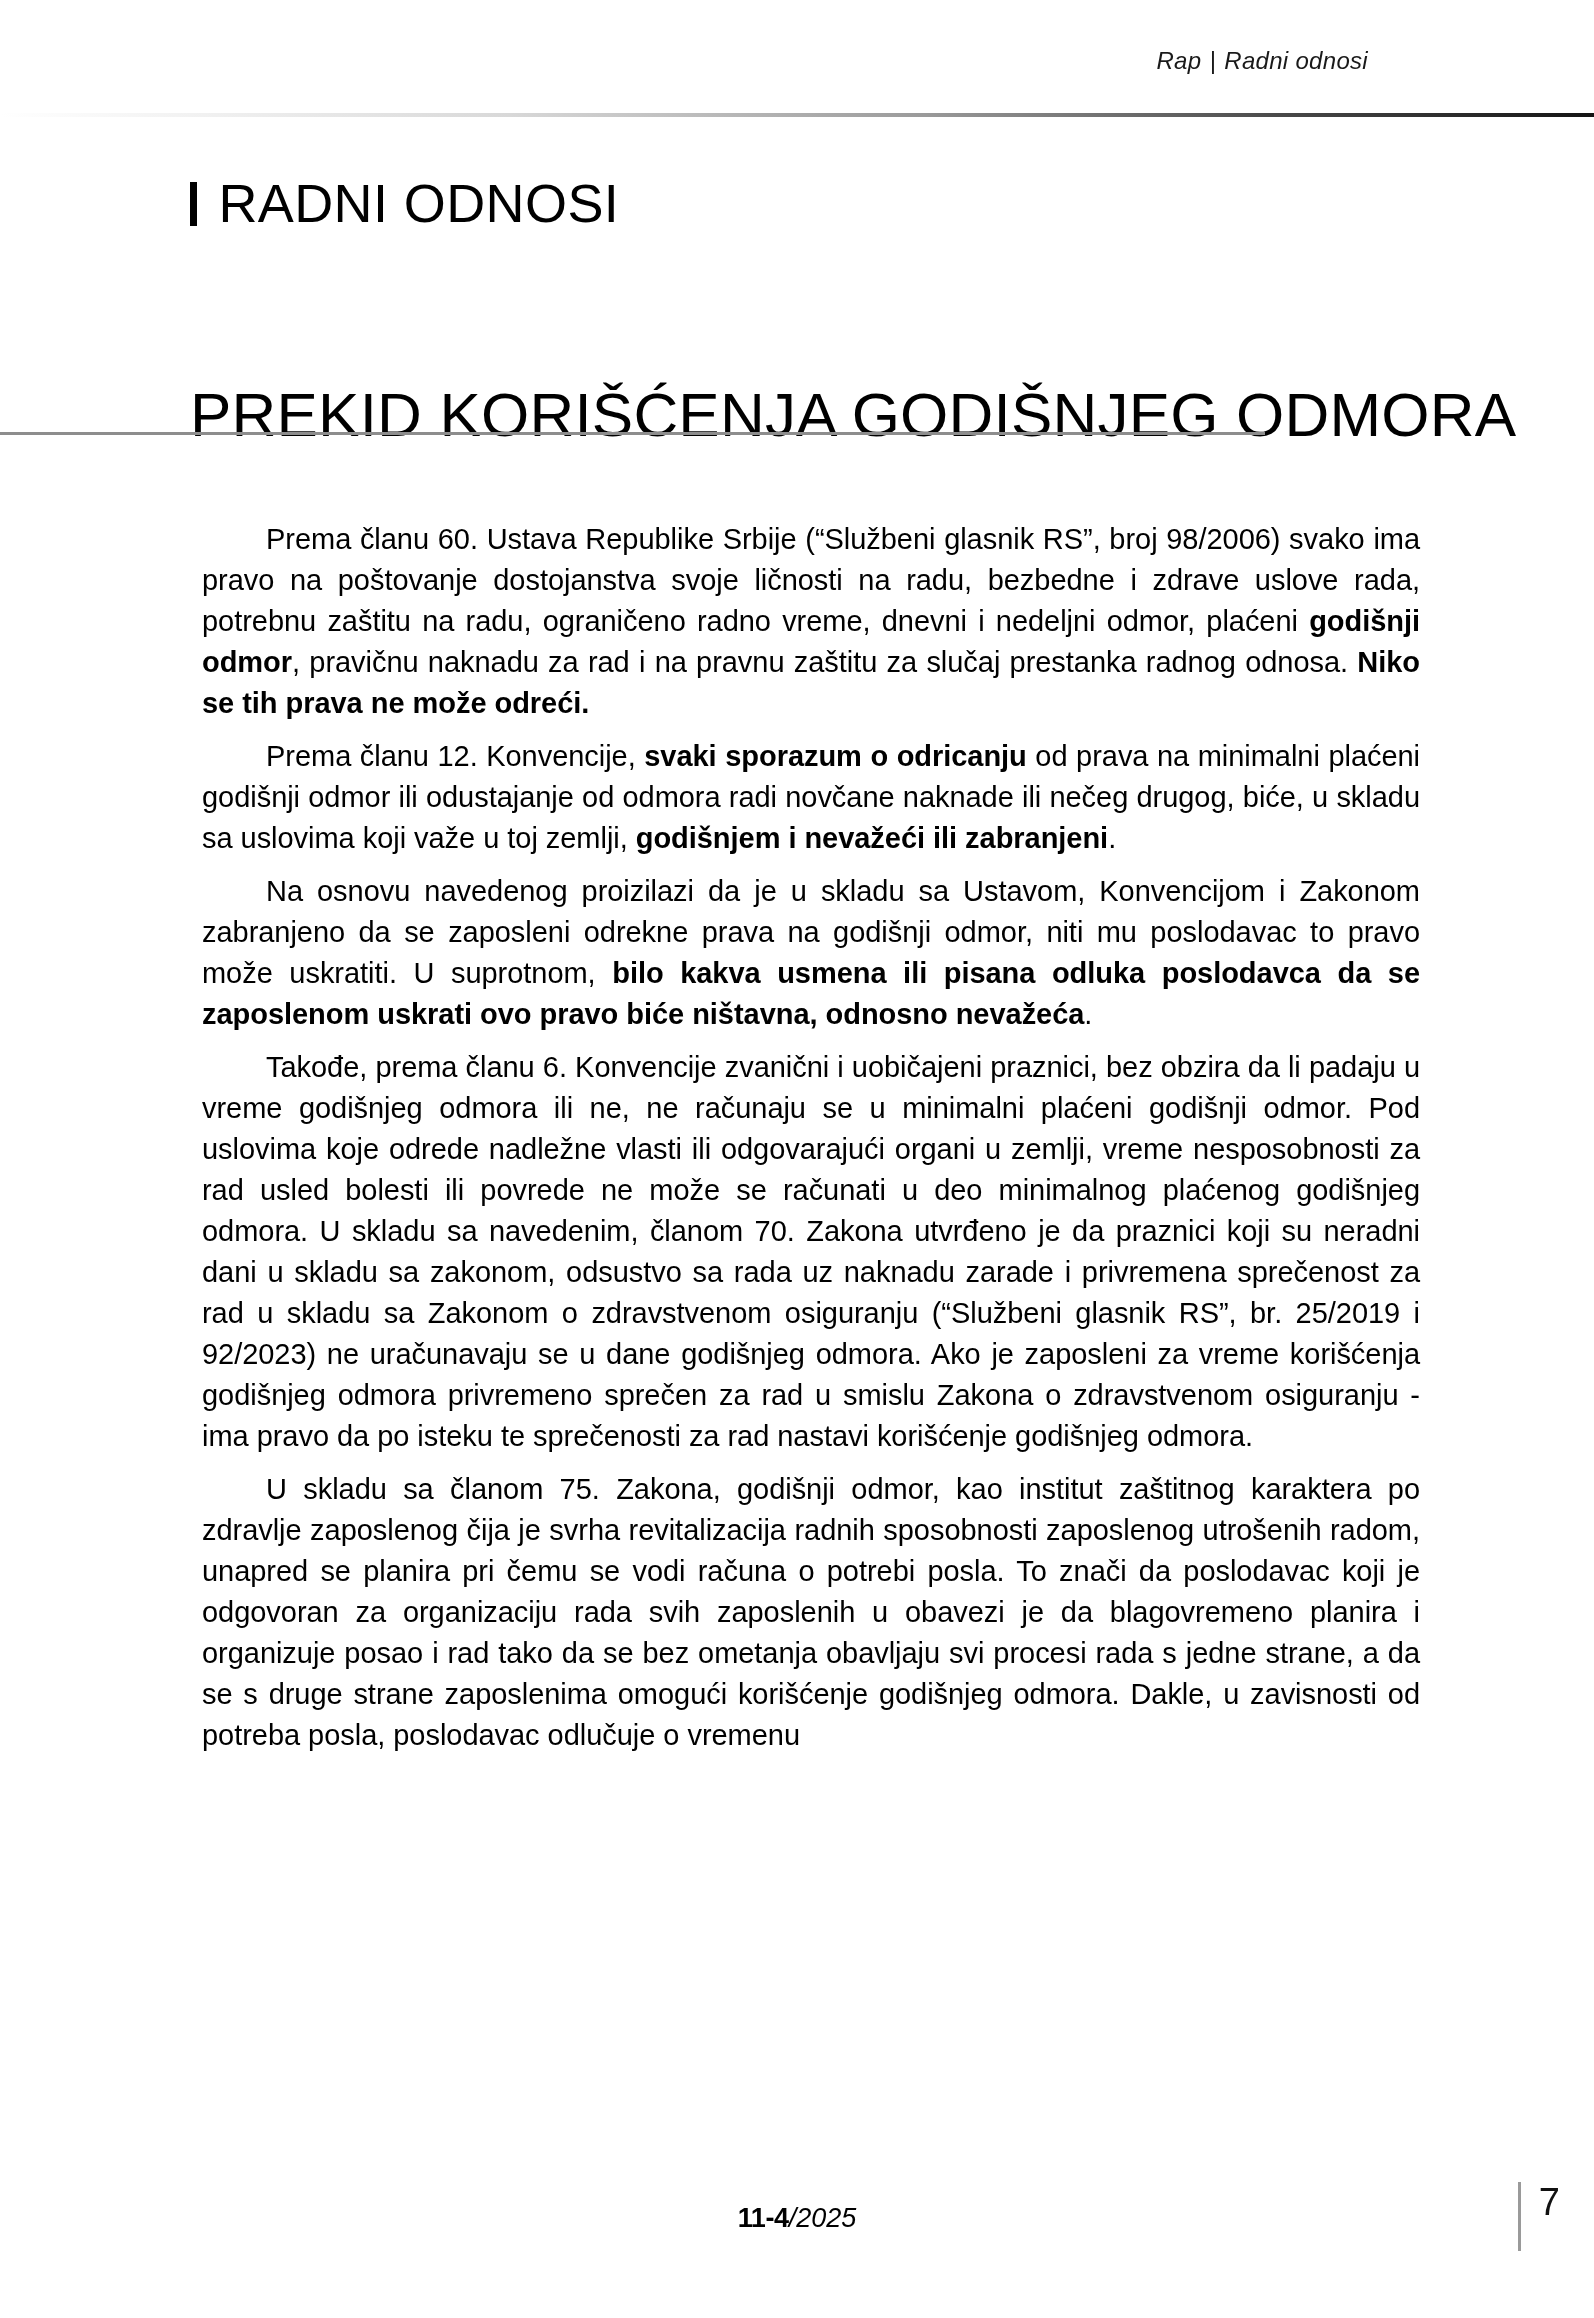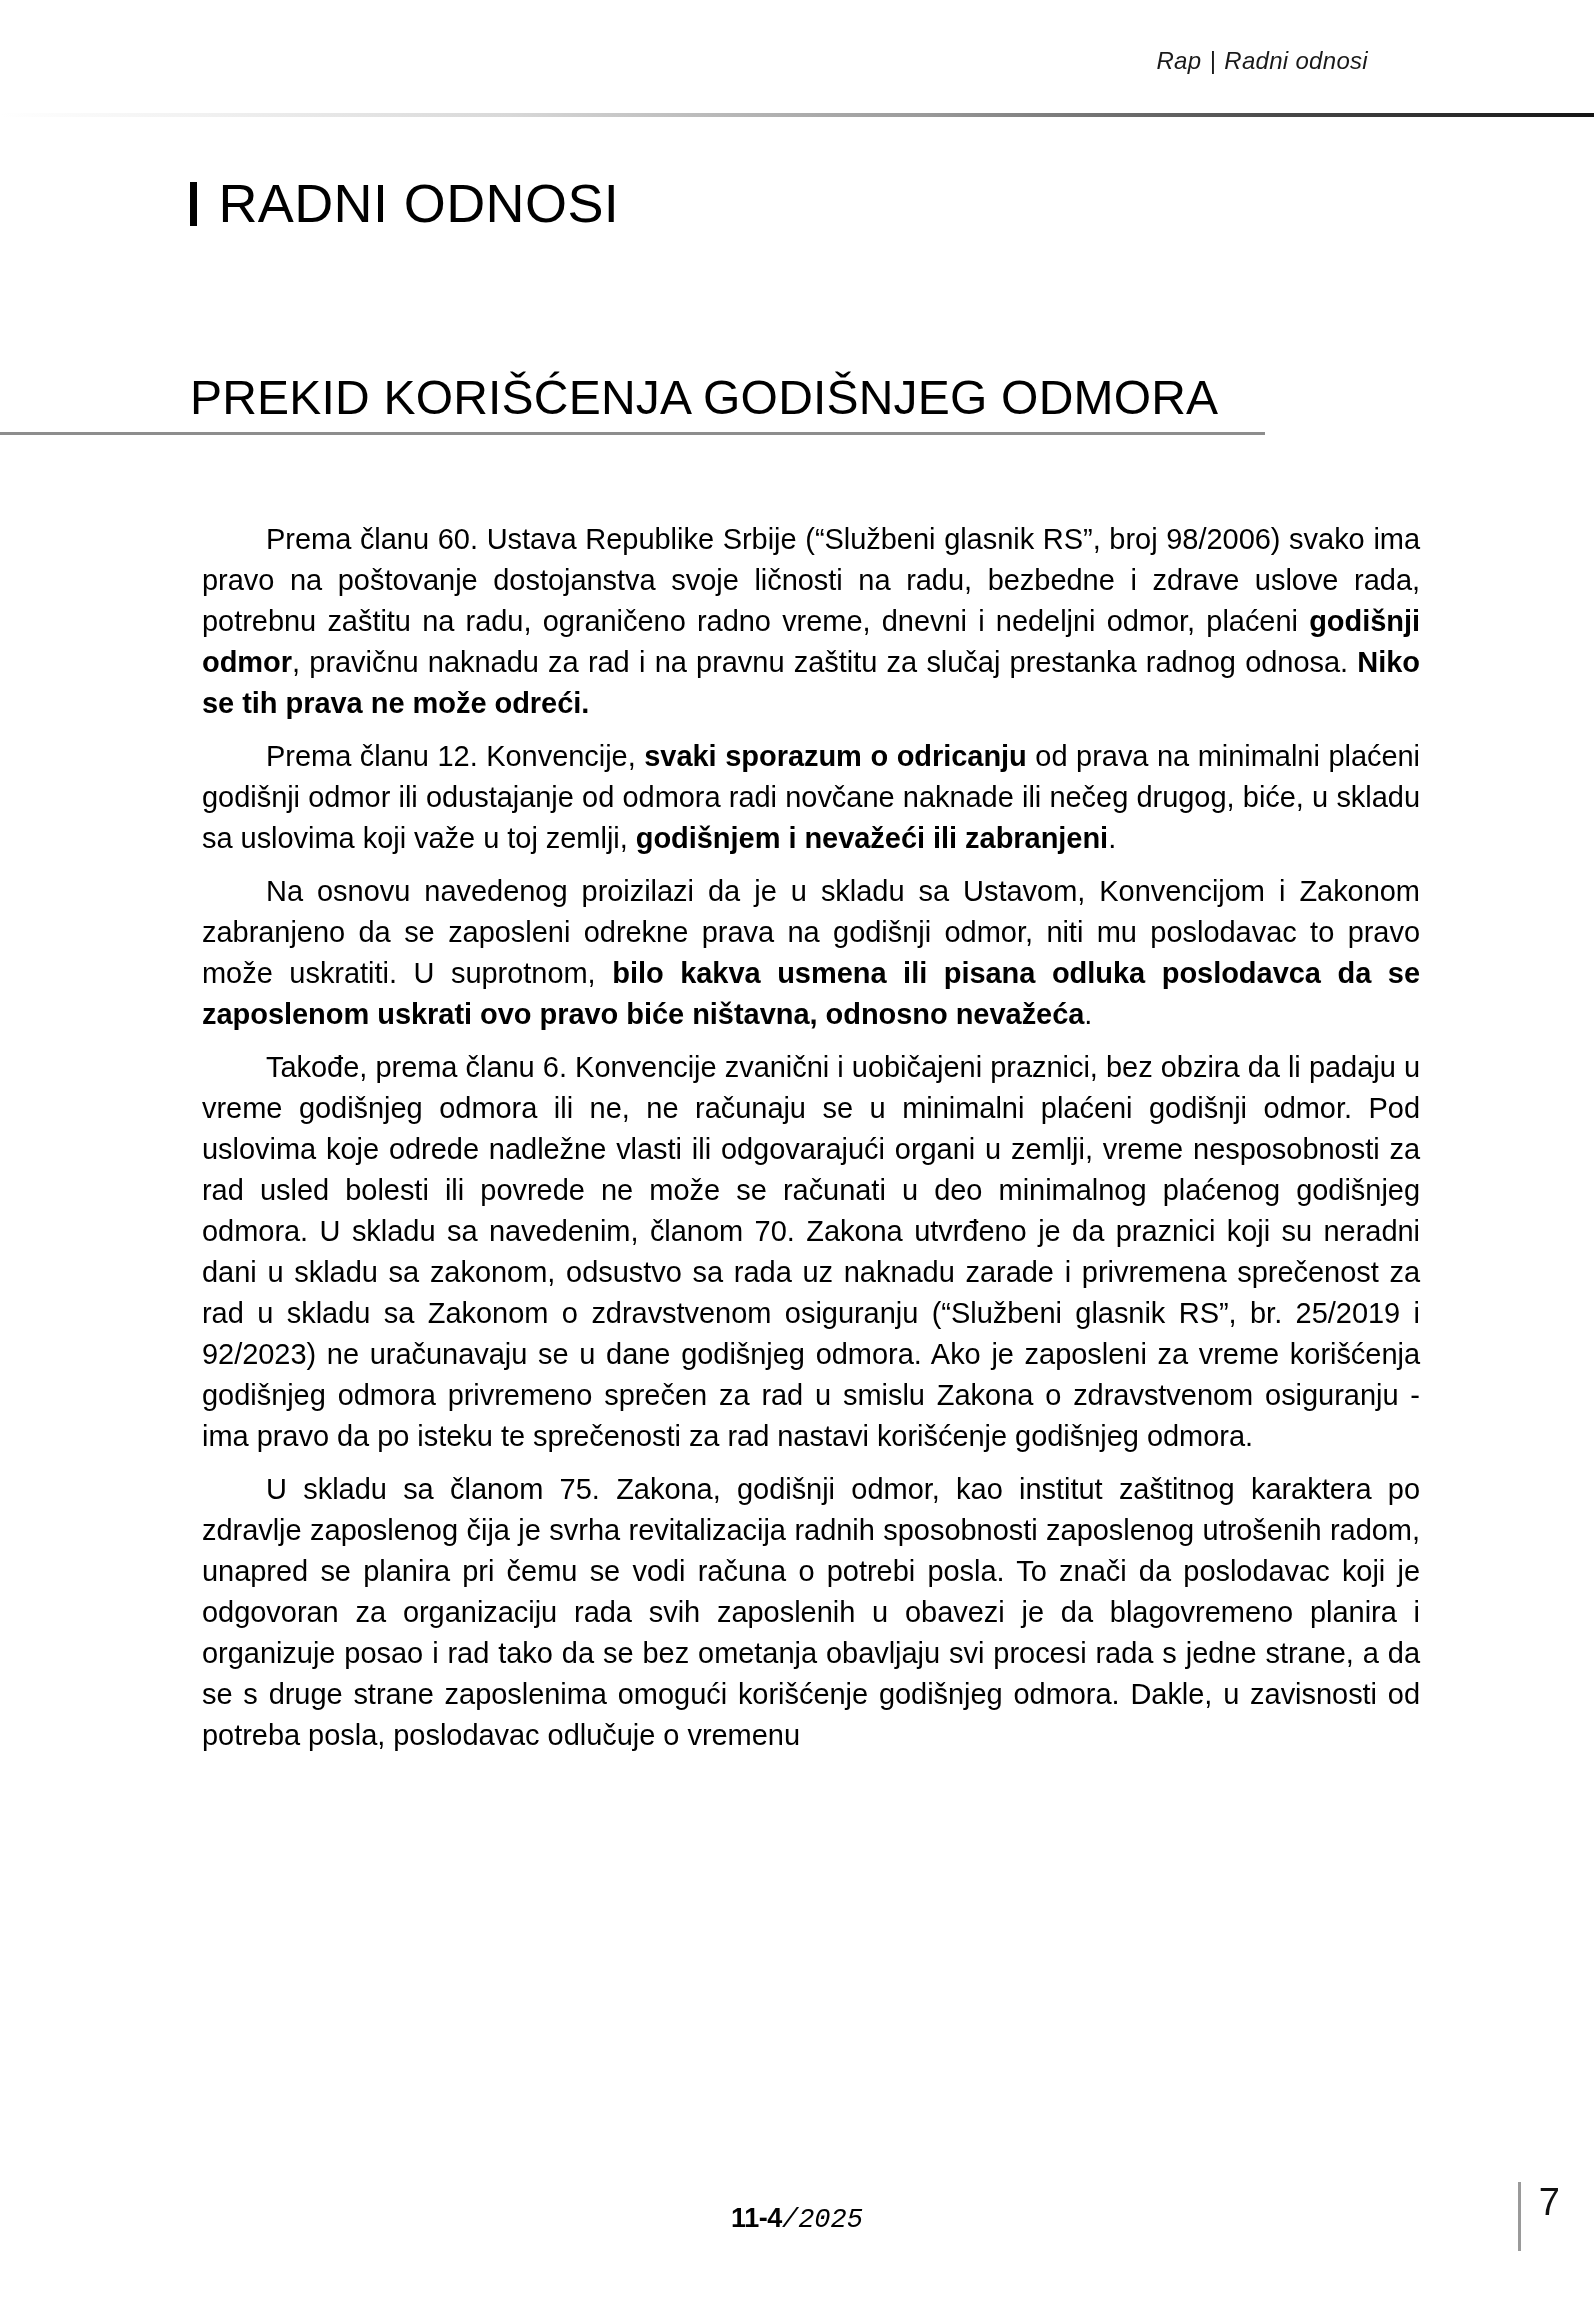--- a/index.html
+++ b/index.html
@@ -70,21 +70,21 @@
     background: #000;
     margin-right: 21px;
     position: relative;
     top: 0.8px;
   }
   .article-title {
     position: absolute;
     left: 190px;
     top: 342px;
     width: 1276px;
-    font-size: 48px;
+    font-size: 62px;
     font-weight: 400;
     letter-spacing: 0.2px;
     line-height: 1;
     white-space: nowrap;
   }
   .title-rule {
     position: absolute;
     left: 0;
     top: 432px;
     width: 1265px;
@@ -124,21 +124,21 @@
   }
   .issue-wrap {
     position: absolute;
     left: 0;
     top: 31px;
     width: 1594px;
     text-align: center;
     font-size: 27px;
   }
   .issue-num { font-weight: 700; letter-spacing: -0.4px; }
-  .issue-year { font-style: italic; font-weight: 400; font-family: Liberation Mono, monospace; }
+  .issue-year { font-style: italic; font-weight: 400; }
 
   .folio {
     position: absolute;
     right: 34px;
     top: 9.8px;
     display: flex;
     align-items: flex-start;
   }
   .folio-rule {
     width: 2.5px;

